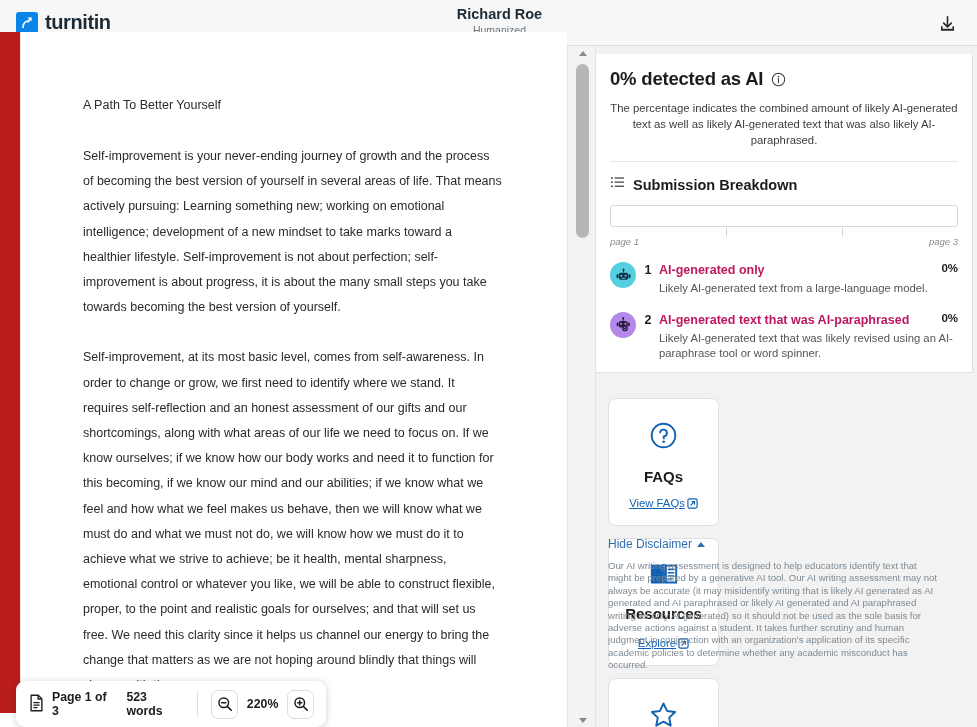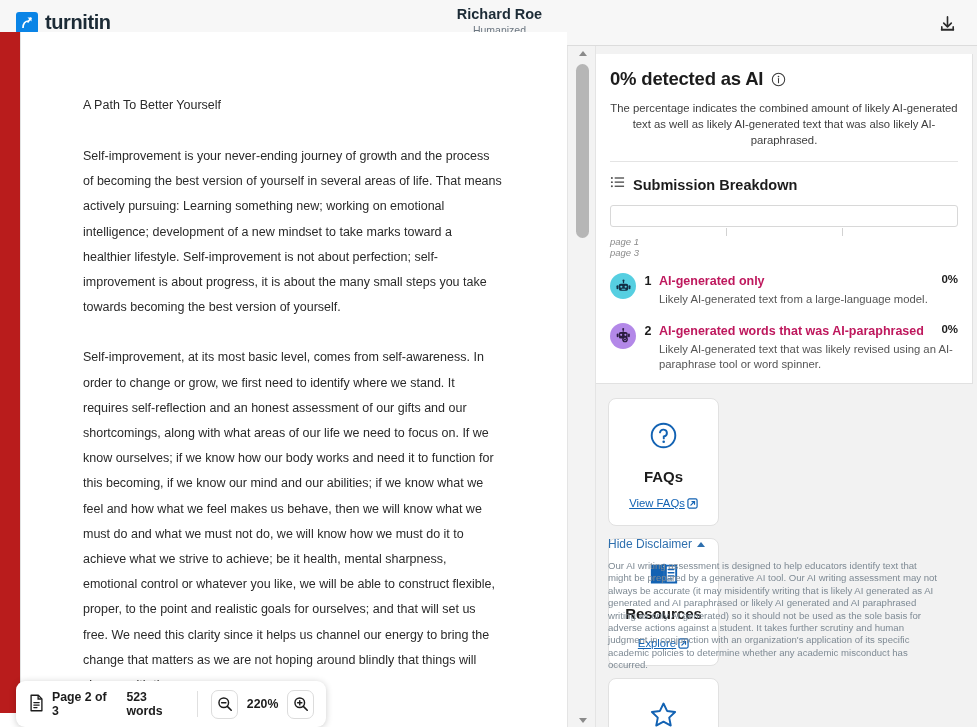--- a/index.html
+++ b/index.html
@@ -133,21 +133,21 @@
   .bar {
     height: 22px; background: #fff;
     border: 1px solid #d8d8d8; border-radius: 3px;
   }
   .tick {
     position: absolute; top: 23px; width: 1px; height: 8px; background: #d2d2d2;
   }
   .pagelabels {
     display: flex; justify-content: space-between;
     margin-top: 9px;
-    font-size: 9.5px; font-style: italic; color: #8b8b8b; flex-direction: column;
+    font-size: 9.5px; font-style: italic; color: #8b8b8b;
   }
 
   .bd-row { display: flex; margin-top: 15px; }
   .bd-icon {
     width: 26px; height: 26px; border-radius: 50%;
     flex: none; display: flex; align-items: center; justify-content: center;
   }
   .bd-num {
     width: 16px; flex: none; text-align: center;
     font-size: 12.5px; font-weight: 700; color: #1c1c1c;
@@ -336,21 +336,21 @@
           <rect x="1.8" y="7" width="1.9" height="3.8" rx="0.95" fill="#2a1c3f"></rect>
           <rect x="13.8" y="7" width="1.9" height="3.8" rx="0.95" fill="#2a1c3f"></rect>
           <circle cx="10.6" cy="13.2" r="3" fill="#2a1c3f"></circle>
           <path d="M9.2 13.2 a1.4 1.4 0 0 1 2.6 -0.6" stroke="#b388e8" stroke-width="0.85" fill="none"></path>
           <path d="M12 13.2 a1.4 1.4 0 0 1 -2.6 0.6" stroke="#b388e8" stroke-width="0.85" fill="none"></path>
         </svg>
       </div>
       <div class="bd-num">2</div>
       <div class="bd-txt">
         <div style="display:flex;align-items:flex-start;">
-          <span class="bd-label">AI-generated words that was AI-paraphrased</span>
+          <span class="bd-label">AI-generated text that was AI-paraphrased</span>
           <span style="flex:1"></span>
           <span class="bd-pct">0%</span>
         </div>
         <div class="bd-sub">Likely AI-generated text that was likely revised using an AI-paraphrase tool or word spinner.</div>
       </div>
     </div>
   </div>
 
   <div class="cards-row">
 
@@ -419,21 +419,21 @@
 
 <div class="bottombar">
   <div class="pagepill">
     <span>
       <svg width="17" height="18" viewBox="0 0 18 20">
         <path d="M3 1.4 L11 1.4 L15 5.4 L15 18.6 L3 18.6 Z" stroke="#1c1c1c" stroke-width="1.5" fill="none" stroke-linejoin="round"></path>
         <path d="M10.8 1.6 L10.8 5.6 L14.8 5.6" stroke="#1c1c1c" stroke-width="1.5" fill="none"></path>
         <path d="M6 9.5 L12 9.5 M6 12.3 L12 12.3 M6 15.1 L9.6 15.1" stroke="#1c1c1c" stroke-width="1.3" stroke-linecap="round"></path>
       </svg>
     </span>
-    <span>Page 2 of 3</span>
+    <span>Page 1 of 3</span>
   </div>
   <span class="wordcount">523 words</span>
   <span class="vsep"></span>
   <span style="width:14px"></span>
   <div class="zoombtn">
     <svg width="16" height="16" viewBox="0 0 18 18">
       <circle cx="7.6" cy="7.6" r="5.4" stroke="#1c1c1c" stroke-width="1.6" fill="none"></circle>
       <path d="M11.6 11.6 L16 16" stroke="#1c1c1c" stroke-width="1.8" stroke-linecap="round"></path>
       <path d="M5.2 7.6 L10 7.6" stroke="#1c1c1c" stroke-width="1.6" stroke-linecap="round"></path>
     </svg>

